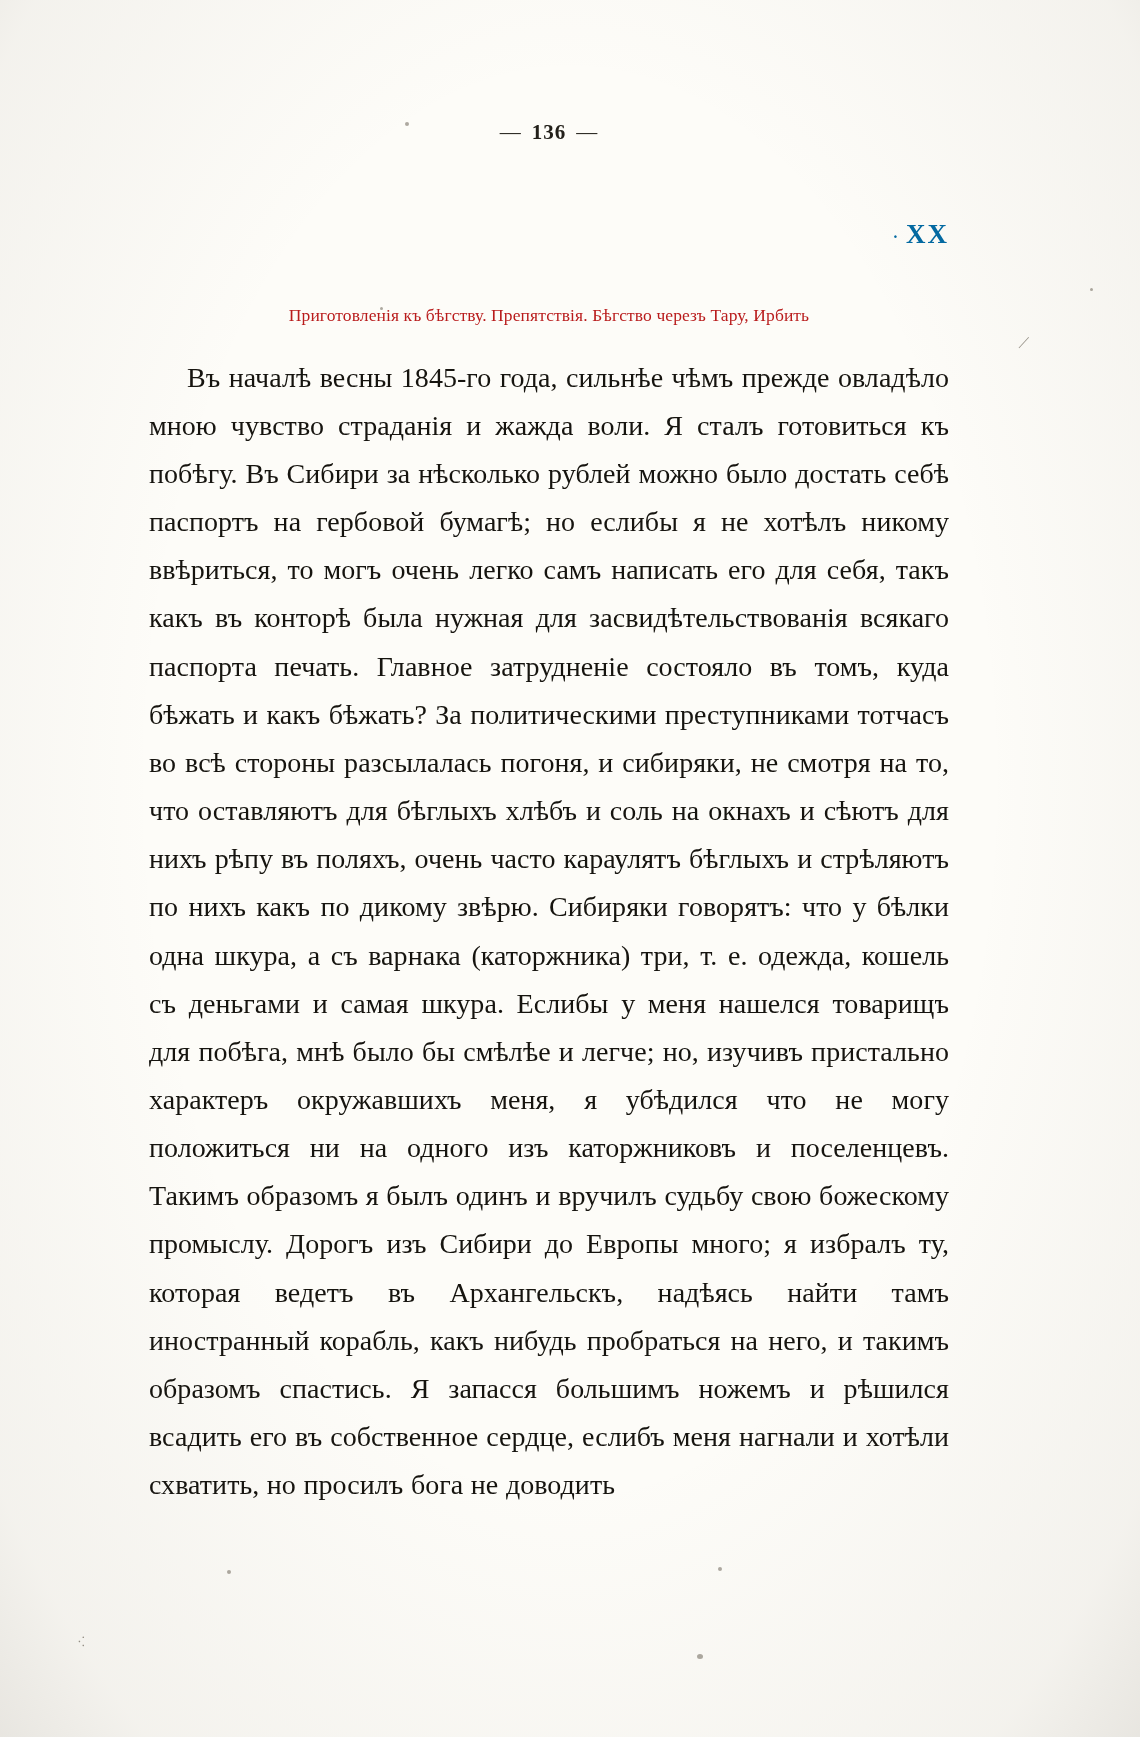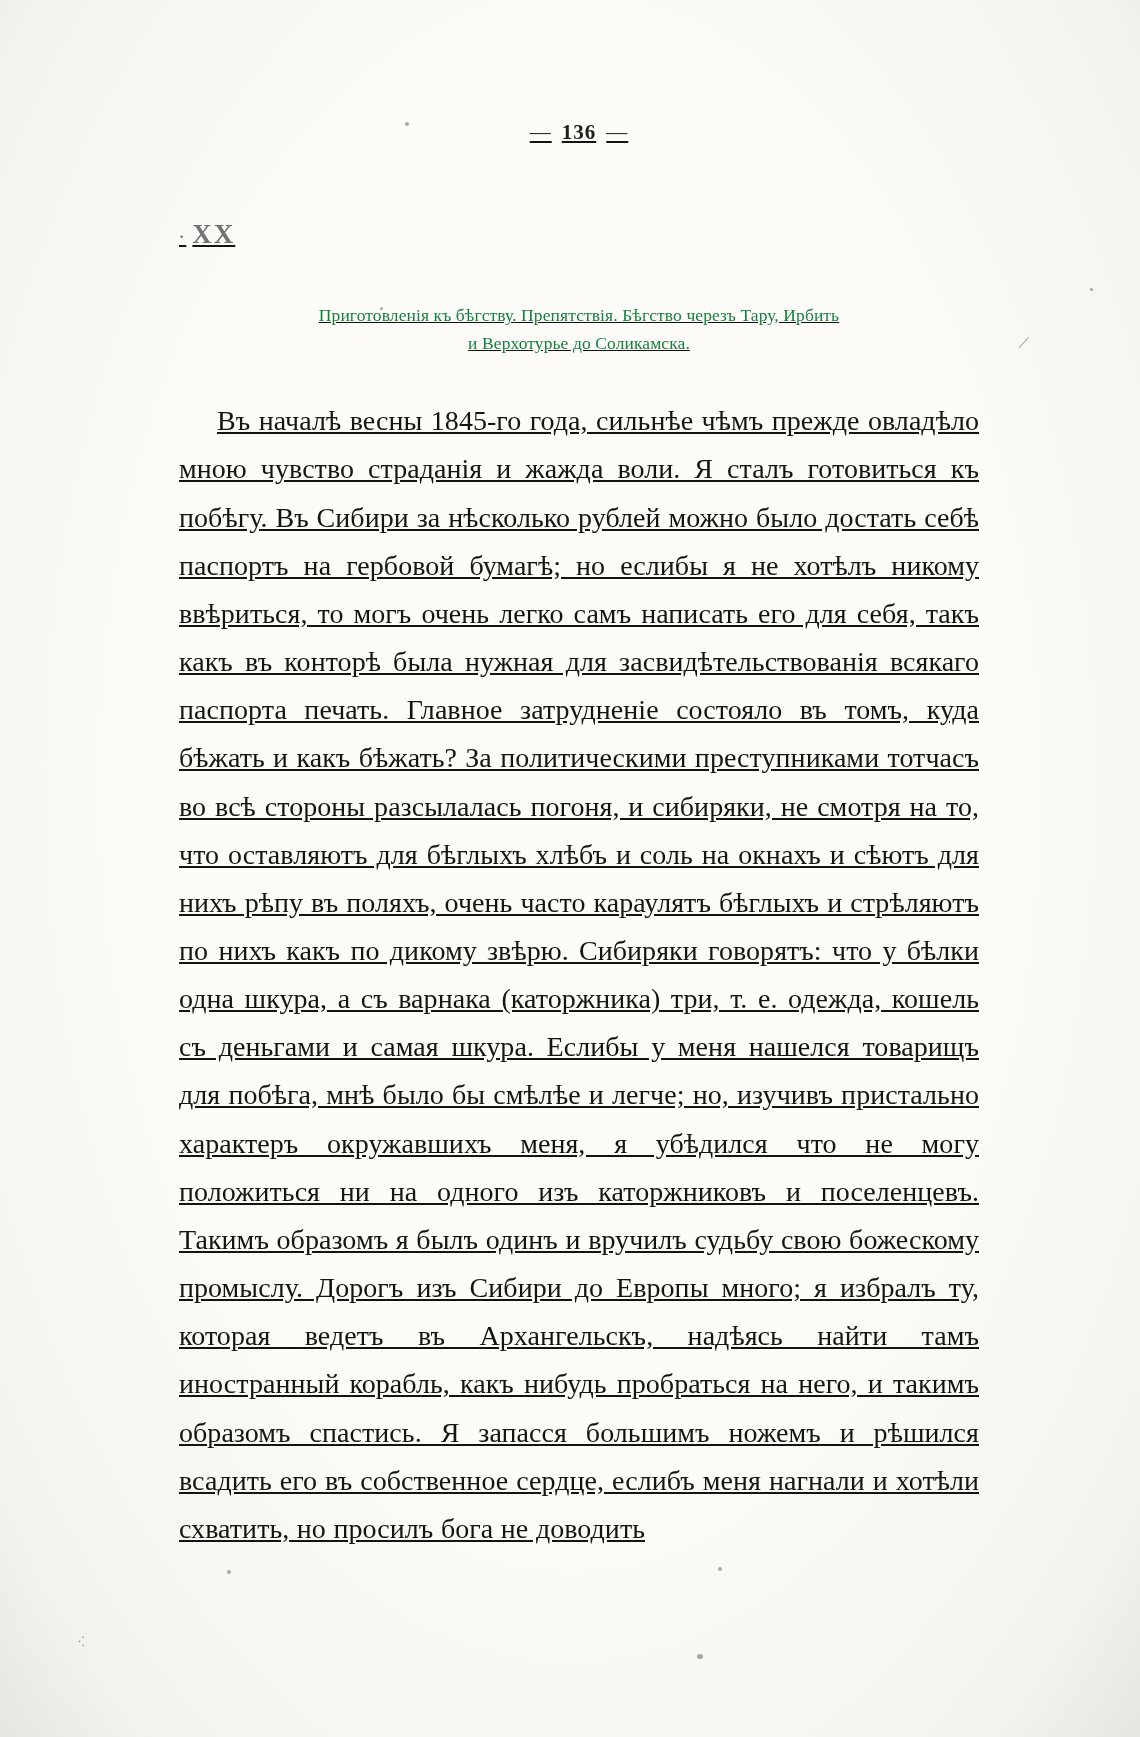--- a/index.html
+++ b/index.html
@@ -23,57 +23,56 @@
   
   .paper-tone {
     position: absolute;
     inset: 0;
     background:
       radial-gradient(ellipse at 50% 45%, rgba(255,255,255,0.0) 52%, rgba(120,110,95,0.07) 88%, rgba(90,80,65,0.13) 100%);
     pointer-events: none;
   }
   .content {
     position: absolute;
-    left: 179px;
+    left: 149px;
     top: 120px;
     width: 800px;
-    text-decoration: underline;
   }
   .folio {
     text-align: center;
     font-size: 21px;
     letter-spacing: 1px;
     font-weight: 700;
     color: #23201a;
     margin-bottom: 74px;
   }
   .folio .dash {
     font-weight: 400;
     padding: 0 10px;
   }
   .chapter-num {
-    text-align: left;
+    text-align: right;
     font-size: 27px;
     font-weight: 700;
     letter-spacing: 2px;
-    color: #737373;
+    color: #0369a1;
     margin-bottom: 52px;
   }
   .chapter-num .lead-dot {
     font-size: 16px;
     vertical-align: middle;
     margin-right: 6px;
   }
   .summary {
     text-align: center;
     font-size: 17.5px;
     line-height: 1.58;
-    color: #15803d;
+    color: #b91c1c;
     letter-spacing: 0.1px;
-    margin-bottom: 40px;
+    margin-bottom: 24px;
   }
   .summary .l2 { display: block; }
   .body-text {
     font-size: 28px;
     line-height: 1.72;
     text-align: justify;
     text-justify: inter-word;
     color: #16140f;
     letter-spacing: 0.05px;
     word-spacing: 0.5px;
@@ -113,19 +112,18 @@
     <div class="folio">
       <span class="dash">—</span><span>136</span><span class="dash">—</span>
     </div>
 
     <div class="chapter-num">
       <span class="lead-dot">·</span><span>XX</span>
     </div>
 
     <div class="summary">
       <span>Приготовленія къ бѣгству.  Препятствія.  Бѣгство черезъ Тару, Ирбить</span>
-      <span class="l2">и Верхотурье до Соликамска.</span>
     </div>
 
     <div class="body-text"><span class="indent"></span><span>Въ началѣ весны 1845-го года, сильнѣе чѣмъ прежде овладѣло мною чувство страданія и жажда воли. Я сталъ готовиться къ побѣгу. Въ Сибири за нѣсколько рублей можно было достать себѣ паспортъ на гербовой бумагѣ; но еслибы я не хотѣлъ никому ввѣриться, то могъ очень легко самъ написать его для себя, такъ какъ въ конторѣ была нужная для засвидѣтельствованія всякаго паспорта печать. Главное затрудненіе состояло въ томъ, куда бѣжать и какъ бѣжать? За политическими преступниками тотчасъ во всѣ стороны разсылалась погоня, и сибиряки, не смотря на то, что оставляютъ для бѣглыхъ хлѣбъ и соль на окнахъ и сѣютъ для нихъ рѣпу въ поляхъ, очень часто караулятъ бѣглыхъ и стрѣляютъ по нихъ какъ по дикому звѣрю. Сибиряки говорятъ: что у бѣлки одна шкура, а съ варнака (каторжника) три, т. е. одежда, кошель съ деньгами и самая шкура. Еслибы у меня нашелся товарищъ для побѣга, мнѣ было бы смѣлѣе и легче; но, изучивъ пристально характеръ окружавшихъ меня, я убѣдился что не могу положиться ни на одного изъ каторжниковъ и поселенцевъ. Такимъ образомъ я былъ одинъ и вручилъ судьбу свою божескому промыслу. Дорогъ изъ Сибири до Европы много; я избралъ ту, которая ведетъ въ Архангельскъ, надѣясь найти тамъ иностранный корабль, какъ нибудь пробраться на него, и такимъ образомъ спастись. Я запасся большимъ ножемъ и рѣшился всадить его въ собственное сердце, еслибъ меня нагнали и хотѣли схватить, но просилъ бога не доводить</span></div>
 
   </div>
 </div>
 
 </body></html>

